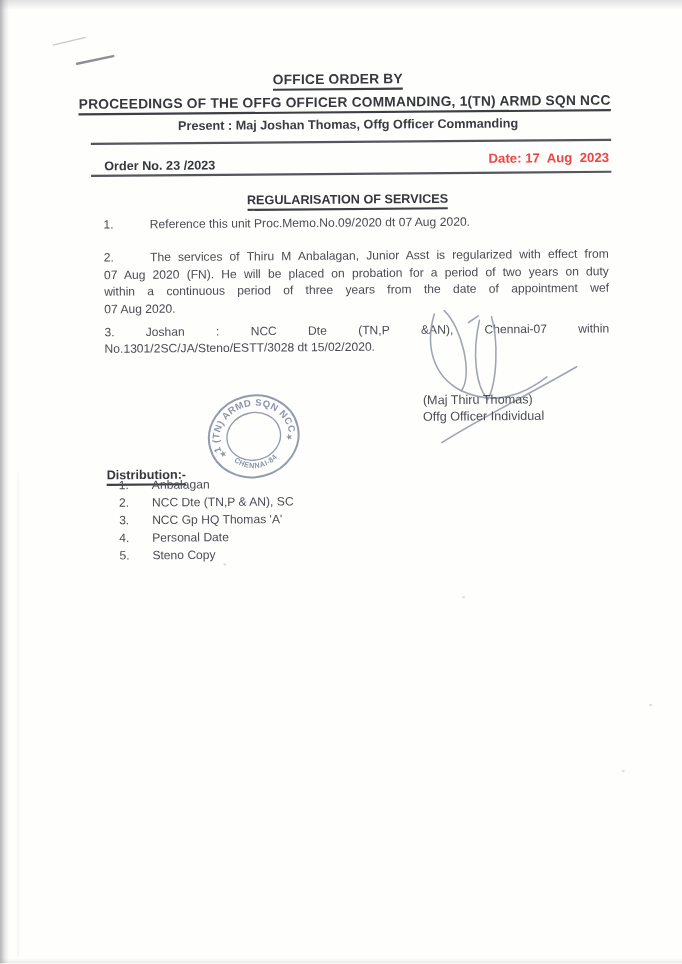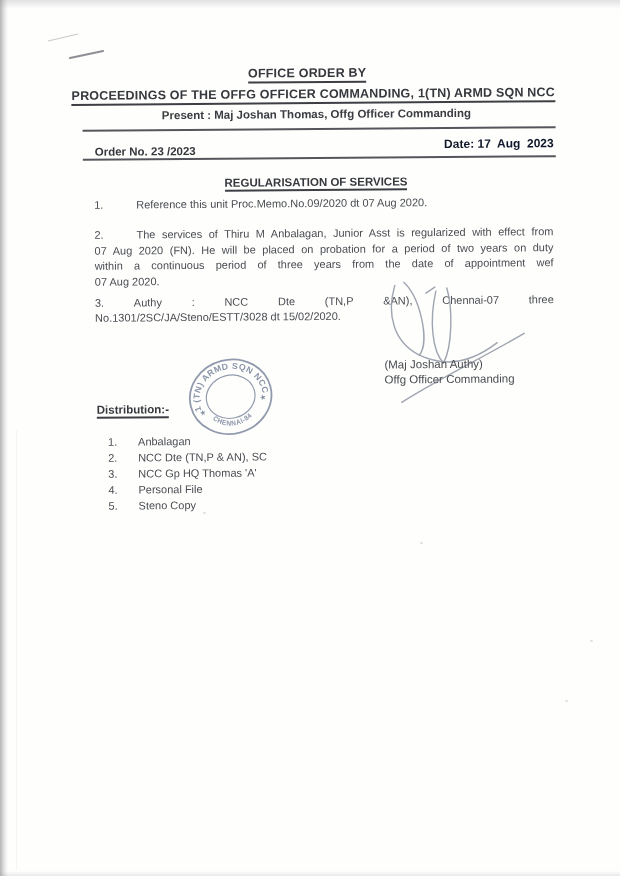--- a/index.html
+++ b/index.html
@@ -19,31 +19,31 @@
   .speck{position:absolute;width:3px;height:2px;background:rgba(110,110,116,.22);border-radius:50%;}
 
   .sheet{position:absolute;inset:0;transform:rotate(-0.45deg);transform-origin:52% 50%;color:#46484e;}
 
   .centered{position:absolute;left:0;width:100%;text-align:center;}
   .hline{display:inline-block;border-bottom:2px solid #3d3f44;padding-bottom:1px;}
   .h1,.h2{font-weight:bold;font-size:12.5px;color:#36383d;letter-spacing:.2px;}
   .present{font-weight:bold;font-size:11.5px;color:#3a3c41;}
   .rule{position:absolute;height:2px;background:#54565b;}
   .orderno{position:absolute;left:97px;top:144px;font-weight:bold;font-size:11.5px;color:#35373c;}
-  .date{position:absolute;right:64px;top:138px;font-weight:bold;font-size:12px;color:#0f172a;white-space:pre;}
+  .date{position:absolute;right:64px;top:138px;font-weight:bold;font-size:12px;color:#ef4444;white-space:pre;}
   .title{font-weight:bold;font-size:11.5px;color:#36383d;}
 
   .body-txt{font-size:11px;line-height:15.5px;color:#4a4c52;}
   .para{position:absolute;left:96px;width:459px;}
   .pnum{display:inline-block;width:42px;}
   .jline{text-align:justify;text-align-last:justify;}
   .sp-between{display:flex;justify-content:space-between;}
 
   .sig-block{position:absolute;left:385px;top:358px;font-size:11.5px;line-height:14.5px;color:#4a4c52;}
-  .dist-label{position:absolute;left:97px;top:402px;font-weight:bold;font-size:11.5px;color:#36383d;}
+  .dist-label{position:absolute;left:97px;top:425px;font-weight:bold;font-size:11.5px;color:#36383d;}
   .dist-list{position:absolute;left:108px;top:432px;font-size:11px;}
   .dist-row{height:16px;line-height:16px;}
   .dnum{display:inline-block;width:30px;}
 
   svg{position:absolute;overflow:visible;}
   .sig-stroke{fill:none;stroke:#9aa0ac;stroke-width:1.4;stroke-linecap:round;opacity:.95;}
   .stamp-ink{stroke:#7f8aa0;fill:none;opacity:.85;}
   .stamp-txt{fill:#7f8aa0;font-weight:bold;opacity:.9;font-family:"Liberation Sans","DejaVu Sans",sans-serif;}
 </style>
 </head>
@@ -91,42 +91,42 @@
 
   <div class="para body-txt" style="top:226px;">
     <div class="jline"><span class="pnum">2.</span><span>The services of Thiru M Anbalagan, Junior Asst is regularized with effect from</span></div>
     <div class="jline">07 Aug 2020 (FN). He will be placed on probation for a period of two years on duty</div>
     <div class="jline">within a continuous period of three years from the date of appointment wef</div>
     <div>07 Aug 2020.</div>
   </div>
 
   <div class="para body-txt sp-between" style="top:294px;">
     <span>3.</span>
-    <span>Authy</span>
+    <span>Joshan</span>
     <span>:</span>
     <span>NCC</span>
     <span>Dte</span>
     <span>(TN,P</span>
     <span>&amp;AN),</span>
     <span>Chennai-07</span>
-    <span>three</span>
+    <span>within</span>
   </div>
   <div class="para body-txt" style="top:309px;">No.1301/2SC/JA/Steno/ESTT/3028 dt 15/02/2020.</div>
 
   <svg style="left:375px;top:270px;" width="190" height="140" viewBox="0 0 190 140">
     <path class="sig-stroke" d="M21,16 C12,46 20,73 45,86 C56,72 46,28 30,13"></path>
     <path class="sig-stroke" d="M62,22 C55,52 58,82 69,94 C78,78 79,40 73,19"></path>
     <path class="sig-stroke" d="M52,24 L61,18"></path>
     <path class="sig-stroke" d="M45,86 C72,99 98,93 123,74"></path>
     <path class="sig-stroke" d="M27,133 C60,112 110,88 150,65"></path>
   </svg>
 
   <div class="sig-block">
-    <div>(Maj Joshan Authy)</div>
-    <div>Offg Officer Commanding</div>
+    <div>(Maj Thiru Thomas)</div>
+    <div>Offg Officer Individual</div>
   </div>
 
   <svg style="left:181px;top:349px;" width="100" height="96" viewBox="0 0 100 96">
     <g transform="translate(50,47) rotate(-14)">
       <ellipse rx="41" ry="37" class="stamp-ink" stroke-width="1.8"></ellipse>
       <ellipse rx="24.5" ry="21.5" class="stamp-ink" stroke-width="1.2"></ellipse>
       <path id="stampArcTop" d="M -31.5 7 A 32 29.5 0 1 1 31.5 7" fill="none" stroke="none"></path>
       <path id="stampArcBot" d="M -25 15 A 29 28 0 0 0 25 15" fill="none" stroke="none"></path>
       <text class="stamp-txt" font-size="8.6" letter-spacing="0.4">
         <textPath href="#stampArcTop" startOffset="1" textLength="104" lengthAdjust="spacingAndGlyphs">1 (TN) ARMD SQN NCC</textPath>
@@ -139,17 +139,17 @@
     </g>
   </svg>
 
   <div class="dist-label">
     <span class="hline">Distribution:-</span>
   </div>
   <div class="dist-list body-txt">
     <div class="dist-row"><span class="dnum">1.</span><span>Anbalagan</span></div>
     <div class="dist-row"><span class="dnum">2.</span><span>NCC Dte (TN,P &amp; AN), SC</span></div>
     <div class="dist-row"><span class="dnum">3.</span><span>NCC Gp HQ Thomas 'A'</span></div>
-    <div class="dist-row"><span class="dnum">4.</span><span>Personal File</span></div>
+    <div class="dist-row"><span class="dnum">4.</span><span>Personal Date</span></div>
     <div class="dist-row"><span class="dnum">5.</span><span>Steno Copy</span></div>
   </div>
 
 </div>
 
 </body></html>

